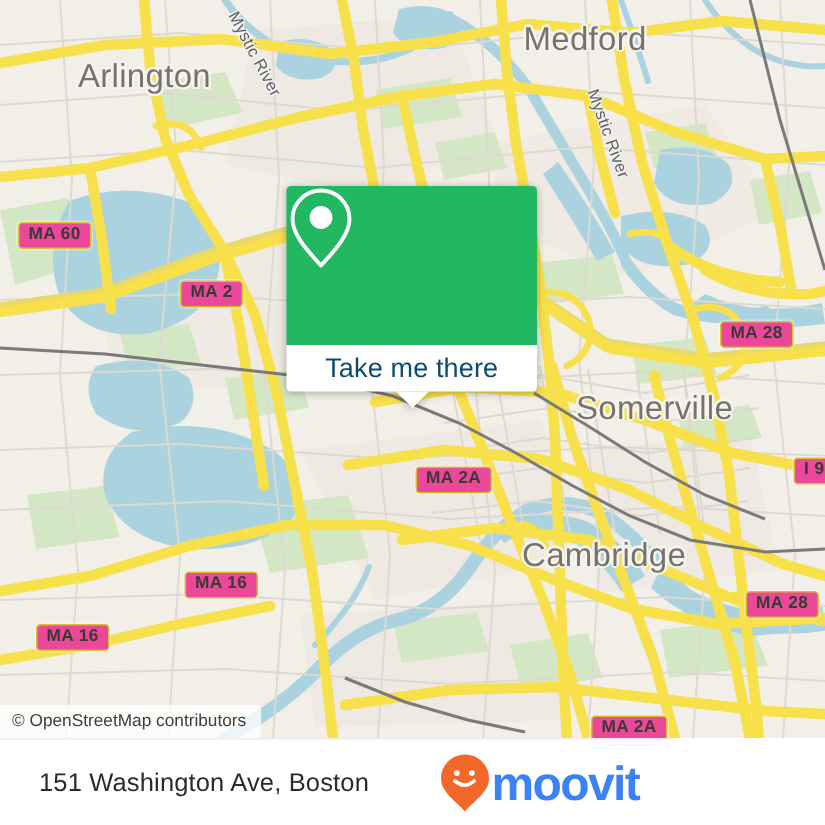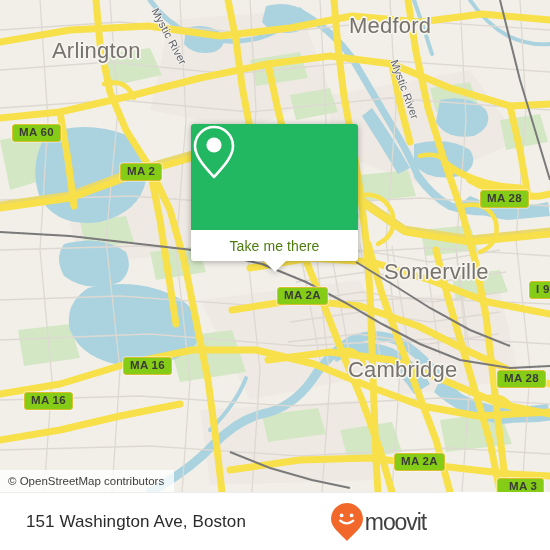--- a/index.html
+++ b/index.html
@@ -32,31 +32,32 @@
   }
   .lbl.city{font-size:22px;}
   .lbl.river{
     font-size:11px;color:#5d5f6b;font-weight:400;
     text-shadow:-1.2px 0 #f4f2ed,1.2px 0 #f4f2ed,0 -1.2px #f4f2ed,0 1.2px #f4f2ed;
   }
 
   
   .shield{
     position:absolute;
-    background:#84cc16;
+    background:#ec4899;
     border:1.6px solid #d8c02f;
     border-radius:3px;
     color:#3a3a36;
     font-size:11.5px;
     font-weight:700;
     letter-spacing:.3px;
     padding:2px 6px 3px 6px;
     line-height:11px;
     white-space:nowrap;
     box-shadow:0 0 0 1px rgba(255,255,255,.35);
+    margin-top:24px;
   }
 
   
   .attrib{
     position:absolute;left:0;bottom:0;
     background:rgba(255,255,255,.78);
     color:#3d3d3d;
     font-size:11.5px;
     padding:4px 10px 4px 8px;
     border-top-right-radius:2px;
@@ -75,21 +76,21 @@
     display:flex;align-items:center;justify-content:center;
   }
   .callout-bottom{
     background:#ffffff;
     height:31px;
     border-bottom-left-radius:3px;border-bottom-right-radius:3px;
     display:flex;align-items:center;justify-content:center;
     position:relative;
   }
   .callout-label{
-    color:#4d7c0f;font-size:14px;letter-spacing:.1px;
+    color:#0c4a6e;font-size:18px;letter-spacing:.1px;
   }
   .callout-tail{
     position:absolute;left:50%;bottom:-11px;margin-left:-11px;
     width:0;height:0;
     border-left:11px solid transparent;
     border-right:11px solid transparent;
     border-top:11px solid #ffffff;
   }
 
   
@@ -101,21 +102,21 @@
   }
   .footer-addr{
     margin-left:26px;
     font-size:17px;color:#2b2b2b;letter-spacing:.1px;
   }
   .brand{
     position:absolute;right:22px;top:50%;transform:translateY(-50%);
     display:flex;align-items:center;
   }
   .brand-word{
-    font-size:23px;font-weight:400;color:#404040;
+    font-size:32px;font-weight:700;color:#3b82f6;
     letter-spacing:-1.1px;line-height:33px;margin-left:1px;
   }
 </style>
 </head>
 <body>
 
 <div id="app">
 
   <div class="map">
 

